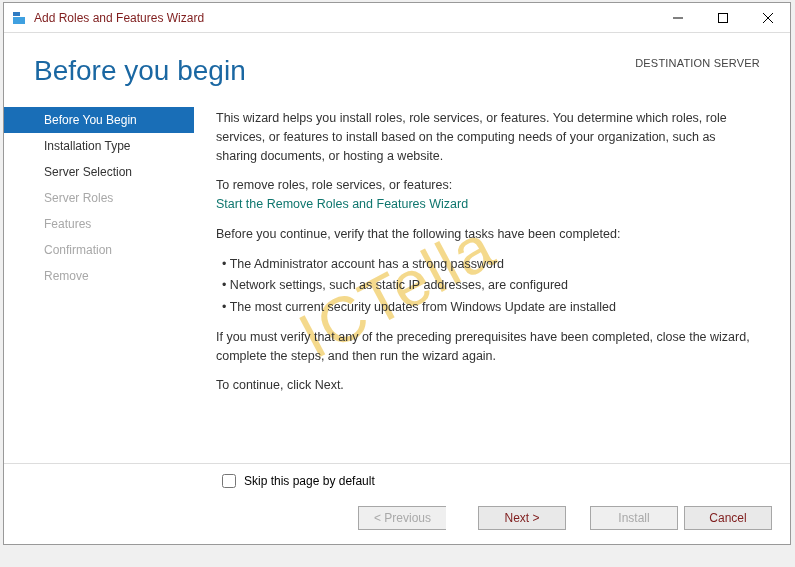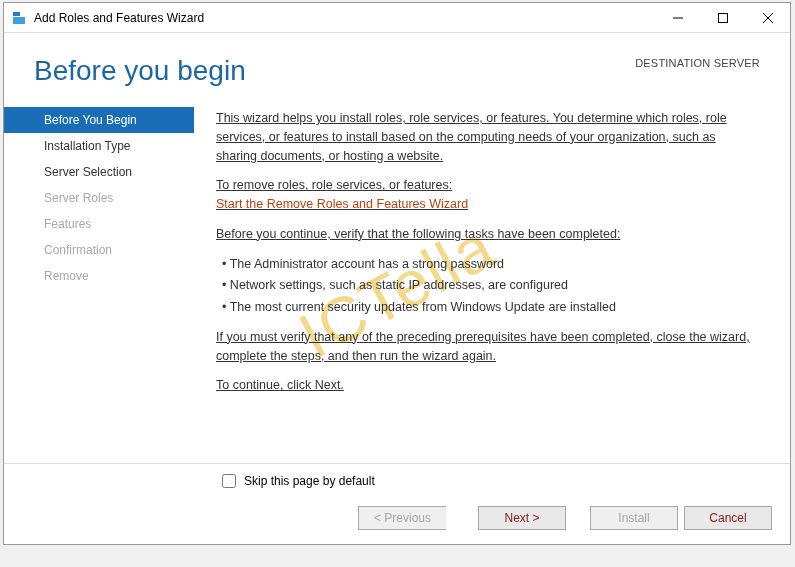--- a/index.html
+++ b/index.html
@@ -31,21 +31,21 @@
     border-bottom: 1px solid #ddd;
   }
   .titlebar .app-icon {
     width: 16px; height: 16px;
     margin: 0 6px 0 8px;
     display: flex; align-items: center; justify-content: center;
   }
   .titlebar .title-text {
     flex: 1;
     font-size: 12px;
-    color: #000000;
+    color: #7f1d1d;
   }
   .win-controls { display:flex; }
   .win-btn {
     width: 45px; height: 30px;
     display: flex; align-items: center; justify-content: center;
     font-size: 12px;
     color: #000;
   }
   .win-btn svg { display:block; }
   
@@ -93,22 +93,22 @@
   }
   .sidebar-item.disabled { color: #a8a8a8; }
   .content {
     flex: 1;
     padding: 4px 20px 0 22px;
     font-size: 12.5px;
     color: #333;
     line-height: 1.5;
     position: relative;
   }
-  .content p { margin-bottom: 11px; text-decoration: underline; }
-  .content a { color: #c2410c; text-decoration: none; }
+  .content p { margin-bottom: 11px; }
+  .content a { color: #0f766e; text-decoration: none; }
   .remove-label { color: #333; }
   .bullets { margin: 0 0 11px 6px; }
   .bullets li { list-style: none; margin-bottom: 3px; }
   .bullets li::before { content: "• "; color:#333; }
   
   .watermark {
     position: absolute;
     left: 50%; top: 52%;
     transform: translate(-50%,-50%) rotate(-28deg);
     font-size: 64px;

